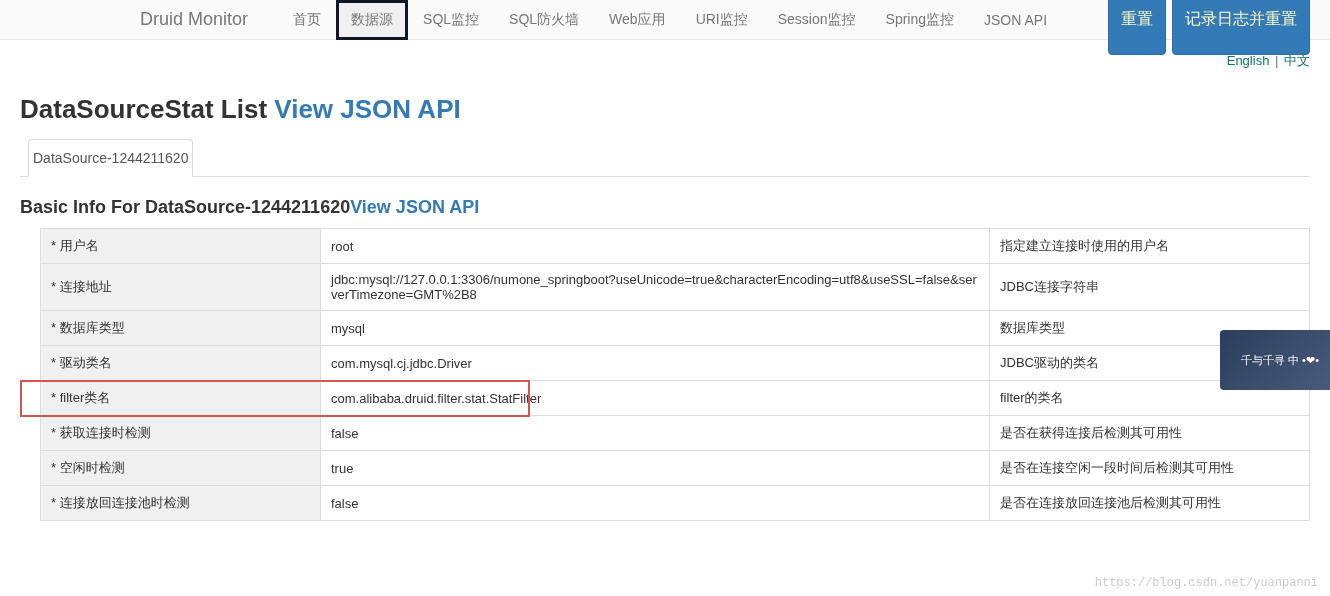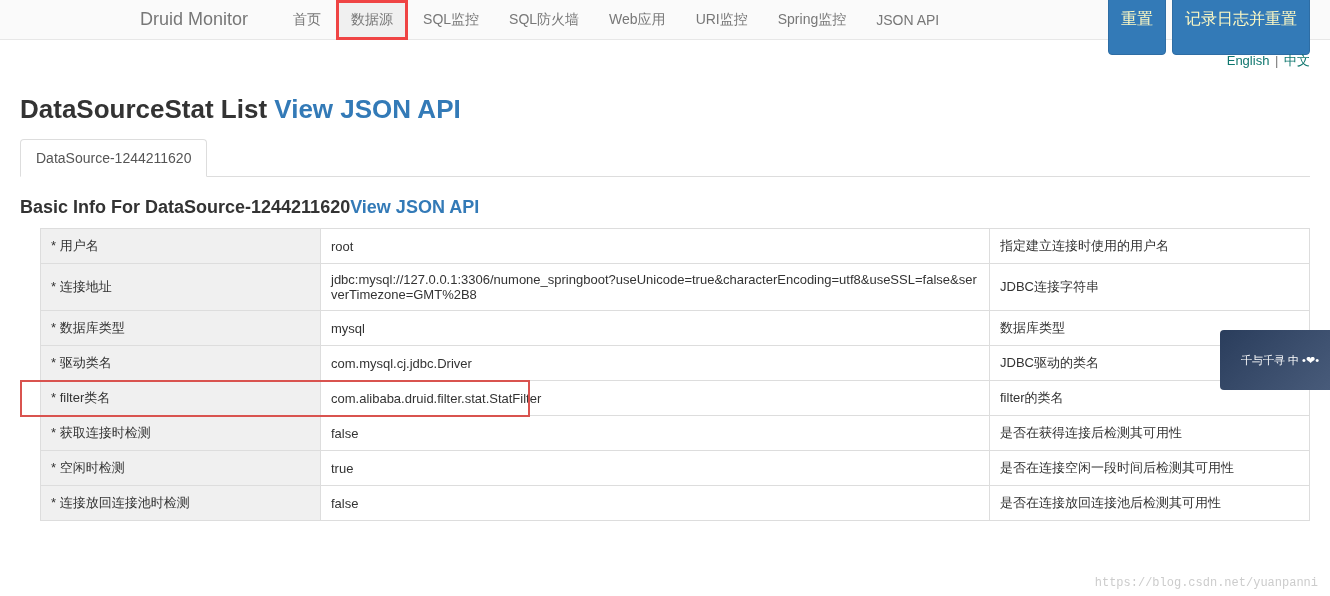--- a/index.html
+++ b/index.html
@@ -1,31 +1,31 @@
 <!DOCTYPE html>
 <html><head>
   <meta charset="utf-8">
   <style>
     * { margin: 0; padding: 0; box-sizing: border-box; }
     body { font-family: "Helvetica Neue", Helvetica, Arial, "Microsoft YaHei", sans-serif; font-size: 14px; color: #333; background: #fff; }
     .navbar { background: #fafafa; border-bottom: 1px solid #e7e7e7; height: 40px; display: flex; align-items: center; padding: 0 20px 0 140px; }
     .navbar-brand { color: #777; font-size: 18px; margin-right: 30px; cursor: pointer; white-space: nowrap; }
     .nav { display: flex; list-style: none; align-items: center; height: 32px; }
     .nav-item { padding: 0 15px; color: #777; cursor: pointer; height: 40px; display: flex; align-items: center; white-space: nowrap; }
-    .nav-item.highlighted { border: 3px solid #ef4444; padding: 4px 12px; background: #f0f0f0; }
+    .nav-item.highlighted { border: 3px solid #0f172a; padding: 4px 12px; background: #f0f0f0; }
     .nav-right { margin-left: auto; display: flex; gap: 6px; }
     .btn-primary { background: #337ab7; border: 1px solid #2e6da4; color: #fef9c3; padding: 24px 12px; font-size: 16px; border-radius: 4px; cursor: pointer; white-space: nowrap; }
     .container { padding: 0 20px; }
     .lang-switch { text-align: right; padding: 12px 0 6px 0; font-size: 13px; }
     .lang-switch a { color: #0f766e; text-decoration: none; cursor: pointer; }
     .lang-switch span.sep { color: #777; margin: 0 2px; }
     h1.page-title { font-size: 26px; font-weight: bold; color: #333; margin: 18px 0 14px 0; }
     h1.page-title .link { color: #337ab7; cursor: pointer; }
     .tabs { border-bottom: 1px solid #ddd; display: flex; margin-bottom: 20px; }
-    .tab { border: 1px solid #ddd; border-bottom-color: #fff; border-radius: 4px 4px 0 0; padding: 10px 15px; background: #fff; color: #555; cursor: pointer; font-size: 14px; margin-bottom: -1px; }
+    .tab { border: 1px solid #ddd; border-bottom-color: #fff; border-radius: 4px 4px 0 0; padding: 10px 4px; background: #fff; color: #555; cursor: pointer; font-size: 14px; margin-bottom: -1px; margin-left: 8px; }
     h2.section-title { font-size: 18px; font-weight: bold; color: #333; margin: 0 0 10px 0; }
     h2.section-title .link { color: #337ab7; font-weight: bold; cursor: pointer; }
     table.info-table { width: 100%; border-collapse: collapse; border: 1px solid #ddd; }
     table.info-table td { border: 1px solid #ddd; padding: 8px 10px; vertical-align: middle; font-size: 13px; word-break: break-all; }
     table.info-table td.label-cell { background: #f0f0f0; width: 280px; }
     table.info-table td.value-cell { background: #fff; }
     table.info-table td.desc-cell { background: #fff; width: 320px; }
     tr.highlight-row td.label-cell, tr.highlight-row td.value-cell { position: relative; }
     .row-highlight-box { position: absolute; left: 20px; top: 410px; width: 513px; height: 28px; border: 2px solid #d9534f; pointer-events: none; z-index: 5; }
     .watermark-img { position: fixed; right: -10px; top: 330px; width: 120px; height: 60px; background: linear-gradient(135deg, #2a3d5c, #4a5d7c); border-radius: 4px; color: #fff; font-size: 11px; display: flex; align-items: center; justify-content: center; text-align: center; z-index: 10; }
@@ -36,20 +36,21 @@
 
 <div class="navbar">
   <a class="navbar-brand">Druid Monitor</a>
   <ul class="nav" id="nav-list">
       <li class="nav-item">首页</li>
       <li class="nav-item highlighted">数据源</li>
       <li class="nav-item">SQL监控</li>
       <li class="nav-item">SQL防火墙</li>
       <li class="nav-item">Web应用</li>
       <li class="nav-item">URI监控</li>
+      <li class="nav-item">Session监控</li>
       <li class="nav-item">Spring监控</li>
       <li class="nav-item">JSON API</li>
     </ul>
   <div class="nav-right">
     <button class="btn-primary">重置</button>
     <button class="btn-primary">记录日志并重置</button>
   </div>
 </div>
 
 <div class="container">

